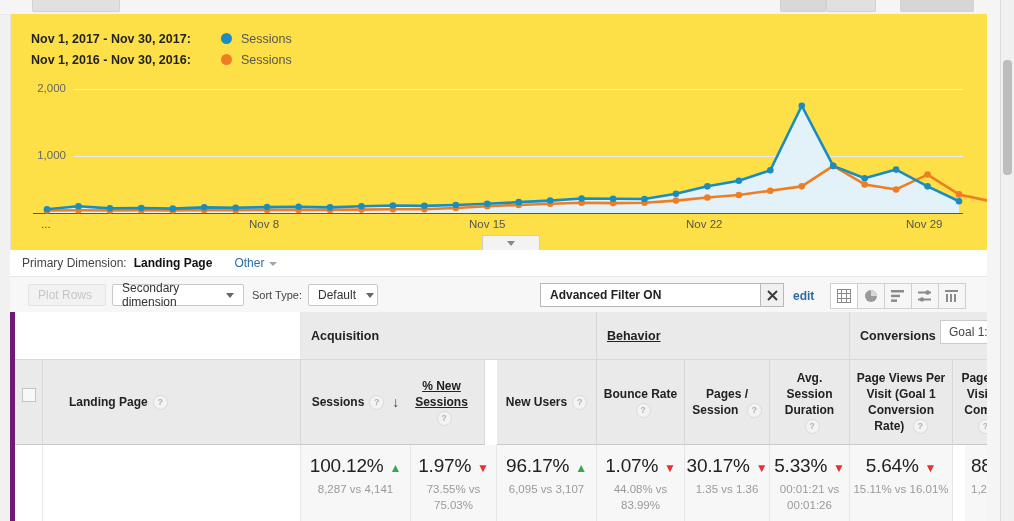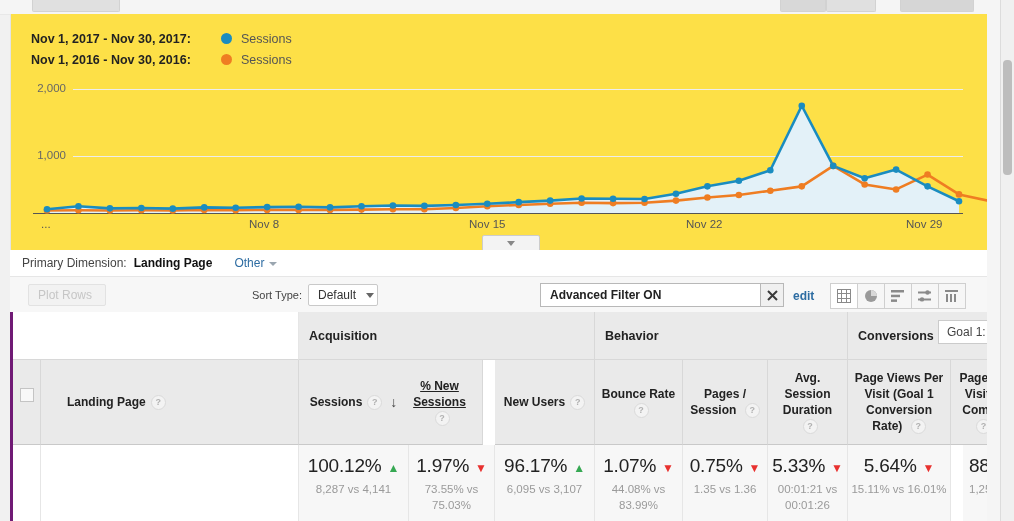--- a/index.html
+++ b/index.html
@@ -59,21 +59,21 @@
              display:flex;align-items:center;padding-left:9px;font-size:12px;font-weight:bold;color:#222;}
   .xbtn{position:absolute;top:6px;left:750px;width:24px;height:24px;background:#f0f0f0;border:1px solid #b8b8b8;box-sizing:border-box;
         display:flex;align-items:center;justify-content:center;color:#444;font-size:14px;cursor:pointer;}
   .editlink{position:absolute;top:12px;left:783px;font-size:12px;color:#2d6ca2;font-weight:bold;cursor:pointer;}
 
   .viewicons{position:absolute;top:6px;left:820px;display:flex;}
   .vi{width:26px;height:24px;border:1px solid #cfcfcf;border-left:none;background:#f6f6f6;display:flex;align-items:center;justify-content:center;cursor:pointer;}
   .vi:first-child{border-left:1px solid #cfcfcf;background:#fff;}
 
   
-  .table{position:absolute;left:10px;top:312px;width:978px;height:209px;background:#fff;border-left:3px solid #701a75;overflow:hidden;}
+  .table{position:absolute;left:10px;top:312px;width:978px;height:209px;background:#fff;border-left:5px solid #701a75;overflow:hidden;}
   .thead-group{position:absolute;top:0;height:48px;box-sizing:border-box;background:#eaeaea;border-right:1px solid #d8d8d8;border-bottom:1px solid #d8d8d8;
                display:flex;align-items:center;padding-left:10px;font-weight:bold;font-size:12.5px;color:#222;}
   .thead-cell{position:absolute;top:48px;height:85px;box-sizing:border-box;background:#eaeaea;border-right:1px solid #d8d8d8;border-bottom:1px solid #c9c9c9;
               display:flex;align-items:center;justify-content:center;text-align:center;font-weight:bold;font-size:12px;color:#222;padding:0 6px;line-height:1.35;}
   .thead-cell.lp{justify-content:flex-start;padding-left:26px;}
   .qm{display:inline-block;width:13px;height:13px;border-radius:50%;background:#f3f3f3;border:1px solid #dadada;color:#b0b0b0;
       font-size:9px;font-weight:bold;line-height:13px;text-align:center;margin-left:5px;vertical-align:middle;cursor:pointer;}
   .sortarrow{margin-left:8px;font-size:14px;color:#444;}
   .checkcell{position:absolute;left:0;top:48px;width:28px;height:85px;background:#eaeaea;border-bottom:1px solid #c9c9c9;border-right:1px solid #d8d8d8;
              display:flex;align-items:flex-start;justify-content:center;padding-top:28px;box-sizing:border-box;}
@@ -218,20 +218,24 @@
     <span class="v">Landing Page</span>
     <span class="other">
       <span>Other</span><i class="caret"></i>
     </span>
   </div>
 
   <div class="ctrlbar">
     <div class="btn disabled" style="left:18px;width:78px;">
       <span>Plot Rows</span>
     </div>
+    <div class="btn" style="left:102px;width:132px;">
+      <span>Secondary dimension</span>
+      <i class="cc"></i>
+    </div>
     <div class="sortlbl" style="left:242px;">Sort Type:</div>
     <div class="btn" style="left:298px;width:70px;">
       <span>Default</span>
       <i class="cc"></i>
     </div>
 
     <div class="filterbox">
       <span>Advanced Filter ON</span>
     </div>
     <div class="xbtn">
@@ -278,21 +282,21 @@
       </div>
     </div>
   </div>
 
   <div class="table">
 
     <div class="thead-group" style="left:0;width:286px;background:#fff;border-right:1px solid #e6e6e6;"></div>
     <div class="thead-group" style="left:286px;width:296px;">
       <span>Acquisition</span>
     </div>
-    <div class="thead-group" style="left:582px;width:253px;">
+    <div class="thead-group" style="left:582px;width:253px;text-decoration:underline;">
       <span>Behavior</span>
     </div>
     <div class="thead-group" style="left:835px;width:143px;border-right:none;">
       <span>Conversions</span>
     </div>
     <div class="goalsel">
       <span>Goal 1: Pag</span>
     </div>
 
     <div class="checkcell">
@@ -367,21 +371,21 @@
       <div class="tcell" style="left:582px;width:88px;">
         <div class="big">
             <span>1.07%</span>
             <span class="tri down">▼</span>
           </div>
         <div class="sub">44.08% vs 83.99%</div>
       </div>
 
       <div class="tcell" style="left:670px;width:85px;">
         <div class="big">
-            <span>0.75%</span>
+            <span>30.17%</span>
             <span class="tri down">▼</span>
           </div>
         <div class="sub">1.35 vs 1.36</div>
       </div>
 
       <div class="tcell" style="left:755px;width:80px;">
         <div class="big">
             <span>5.33%</span>
             <span class="tri down">▼</span>
           </div>

